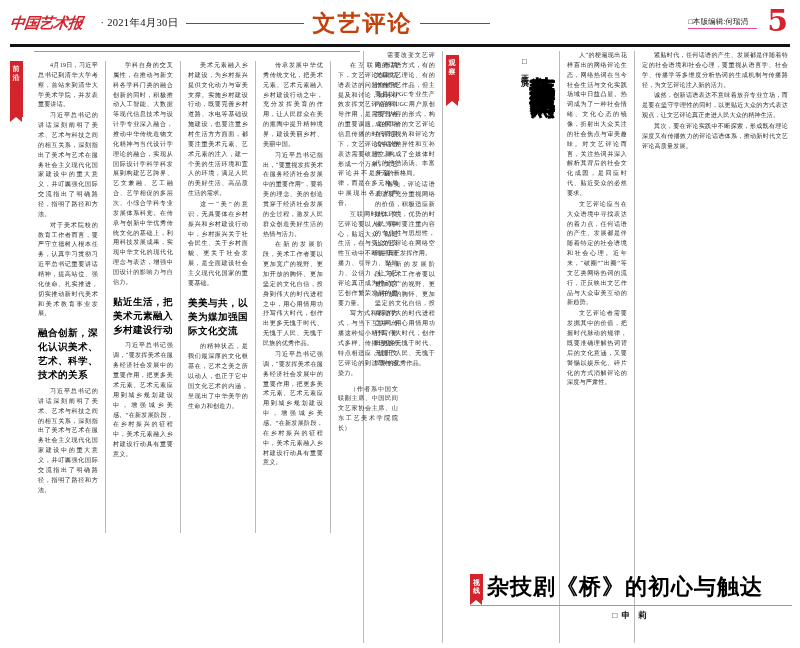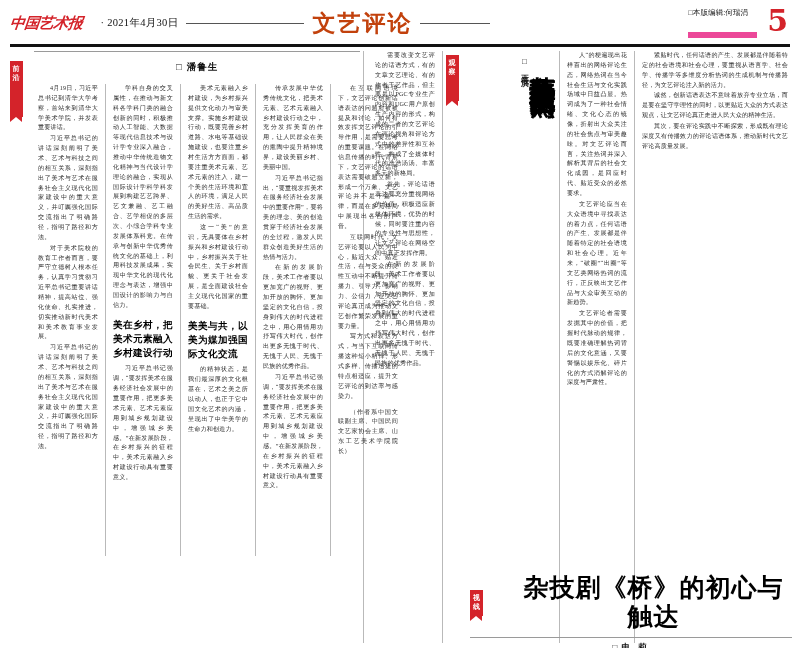--- a/index.html
+++ b/index.html
@@ -21,21 +21,21 @@
   .mast-rule{flex:0 0 auto;height:1px;background:#555;width:118px;margin:0 8px;}
   .mast-rule.r2{width:70px;}
   .mast-section{
     font-size:23px;font-weight:bold;letter-spacing:2px;white-space:nowrap;
     font-family:"DejaVu Serif",serif;color:#c2410c;
   }
   .mast-contact{margin-left:auto;display:flex;flex-direction:column;justify-content:center;
     font-size:7.6px;line-height:1.55;color:#222;padding-right:4px;}
   .mast-contact .row{white-space:nowrap;}
   .mast-contact .row span{margin-right:9px;}
-  .mast-contact .uline{border-bottom:6px solid #ec4899;display:block;padding-bottom:13px;margin-bottom:1px;}
+  .mast-contact .uline{border-bottom:1px solid #ec4899;display:block;padding-bottom:1px;margin-bottom:1px;}
   .mast-pageno{
     color:#d4232a;font-size:30px;font-weight:bold;line-height:1;
     font-family:"DejaVu Serif",serif;padding:0 2px 0 6px;align-self:flex-start;margin-top:2px;
   }
   .mast-bar{height:3px;background:#111;margin:2px 2px 0 2px;}
 
   
   .cols{display:flex;height:592px;margin-top:4px;position:relative;}
   .col{position:relative;box-sizing:border-box;}
   .vsep{width:1px;background:#b9b9b9;flex:0 0 1px;margin:0 3px;}
@@ -102,22 +102,22 @@
   .vbyline{
     writing-mode:vertical-rl;text-orientation:upright;font-size:8px;font-weight:bold;
     letter-spacing:2px;color:#111;margin-left:3px;height:70px;padding-top:2px;
   }
   .a2-ribbon{position:absolute;left:0;top:4px;}
 
   
   .art3{position:absolute;left:470px;right:8px;bottom:4px;height:70px;}
   .a3-top{display:flex;align-items:center;}
   .a3-title{
-    flex:1 1 auto;text-align:center;font-size:25px;font-weight:bold;letter-spacing:1px;
-    font-family:"DejaVu Serif",serif;color:#000;line-height:1.15;padding-left:4px;margin-left:28px;
+    flex:1 1 auto;text-align:left;font-size:22px;font-weight:bold;letter-spacing:1px;
+    font-family:"DejaVu Serif",serif;color:#000;line-height:1.15;padding-left:4px;
   }
   .a3-rule{height:1px;background:#9a9a9a;margin:5px 0 4px 0;}
   .a3-byline{text-align:center;font-size:8.5px;font-weight:bold;letter-spacing:3px;color:#111;}
   .a3-byline .sq{font-weight:normal;margin-right:4px;letter-spacing:0;}
 </style>
 </head>
 <body>
 
 <div class="page">
 
@@ -136,45 +136,43 @@
 
   <div class="cols">
 
     <div class="col art1">
       <div class="ribbon" style="left:2px;top:10px;height:52px;">
         <span class="ch">前</span>
         <span class="ch">沿</span>
       </div>
 
       <div class="a1-hrule"></div>
-      <div class="a1-byline">
-        <span class="sq">□</span><span>潘鲁生</span>
-      </div>
 
       <div class="a1-body">
         <div class="tcol" style="flex:0 0 68px;">
           <div class="inner">
             <div class="txt">
               <p>4月19日，习近平总书记到清华大学考察，首站来到清华大学美术学院，并发表重要讲话。</p>
               <p>习近平总书记的讲话深刻阐明了美术、艺术与科技之间的相互关系，深刻指出了美术与艺术在服务社会主义现代化国家建设中的重大意义，并叮嘱强化国际交流指出了明确路径，指明了路径和方法。</p>
               <p>对于美术院校的教育工作者而言，要严守立德树人根本任务，认真学习贯彻习近平总书记重要讲话精神，提高站位、强化使命、扎实推进，切实推动新时代美术和美术教育事业发展。</p>
             </div>
+            <div class="sub">融合创新，深化认识美术、艺术、科学、技术的关系</div>
             <div class="txt">
               <p>习近平总书记的讲话深刻阐明了美术、艺术与科技之间的相互关系，深刻指出了美术与艺术在服务社会主义现代化国家建设中的重大意义，并叮嘱强化国际交流指出了明确路径，指明了路径和方法。</p>
             </div>
           </div>
         </div>
         <div class="vsep"></div>
 
         <div class="tcol" style="flex:0 0 68px;">
           <div class="inner">
             <div class="txt">
               <p>学科自身的交叉属性，在推动与新文科各学科门类的融合创新的同时，积极推动人工智能、大数据等现代信息技术与设计学专业深入融合，推动中华传统造物文化精神与当代设计学理论的融合，实现从国际设计学科学科发展到构建艺艺跨界、艺文兼融、艺工融合、艺学相促的多层次、小综合学科专业发展体系科党。在传承与创新中华优秀传统文化的基础上，利用科技发展成果，实现中华文化的现代化理念与表达，增强中国设计的影响力与自信力。</p>
             </div>
-            <div class="sub">美在乡村，把美术元素融入乡村建设行动</div>
+            <div class="sub">贴近生活，把美术元素融入乡村建设行动</div>
             <div class="txt">
               <p>习近平总书记强调，“要发挥美术在服务经济社会发展中的重要作用，把更多美术元素、艺术元素应用到城乡规划建设中，增强城乡美感。”在新发展阶段，在乡村振兴的征程中，美术元素融入乡村建设行动具有重要意义。</p>
             </div>
           </div>
         </div>
         <div class="vsep"></div>
 
         <div class="tcol" style="flex:0 0 68px;">
           <div class="inner">
             <div class="txt">

